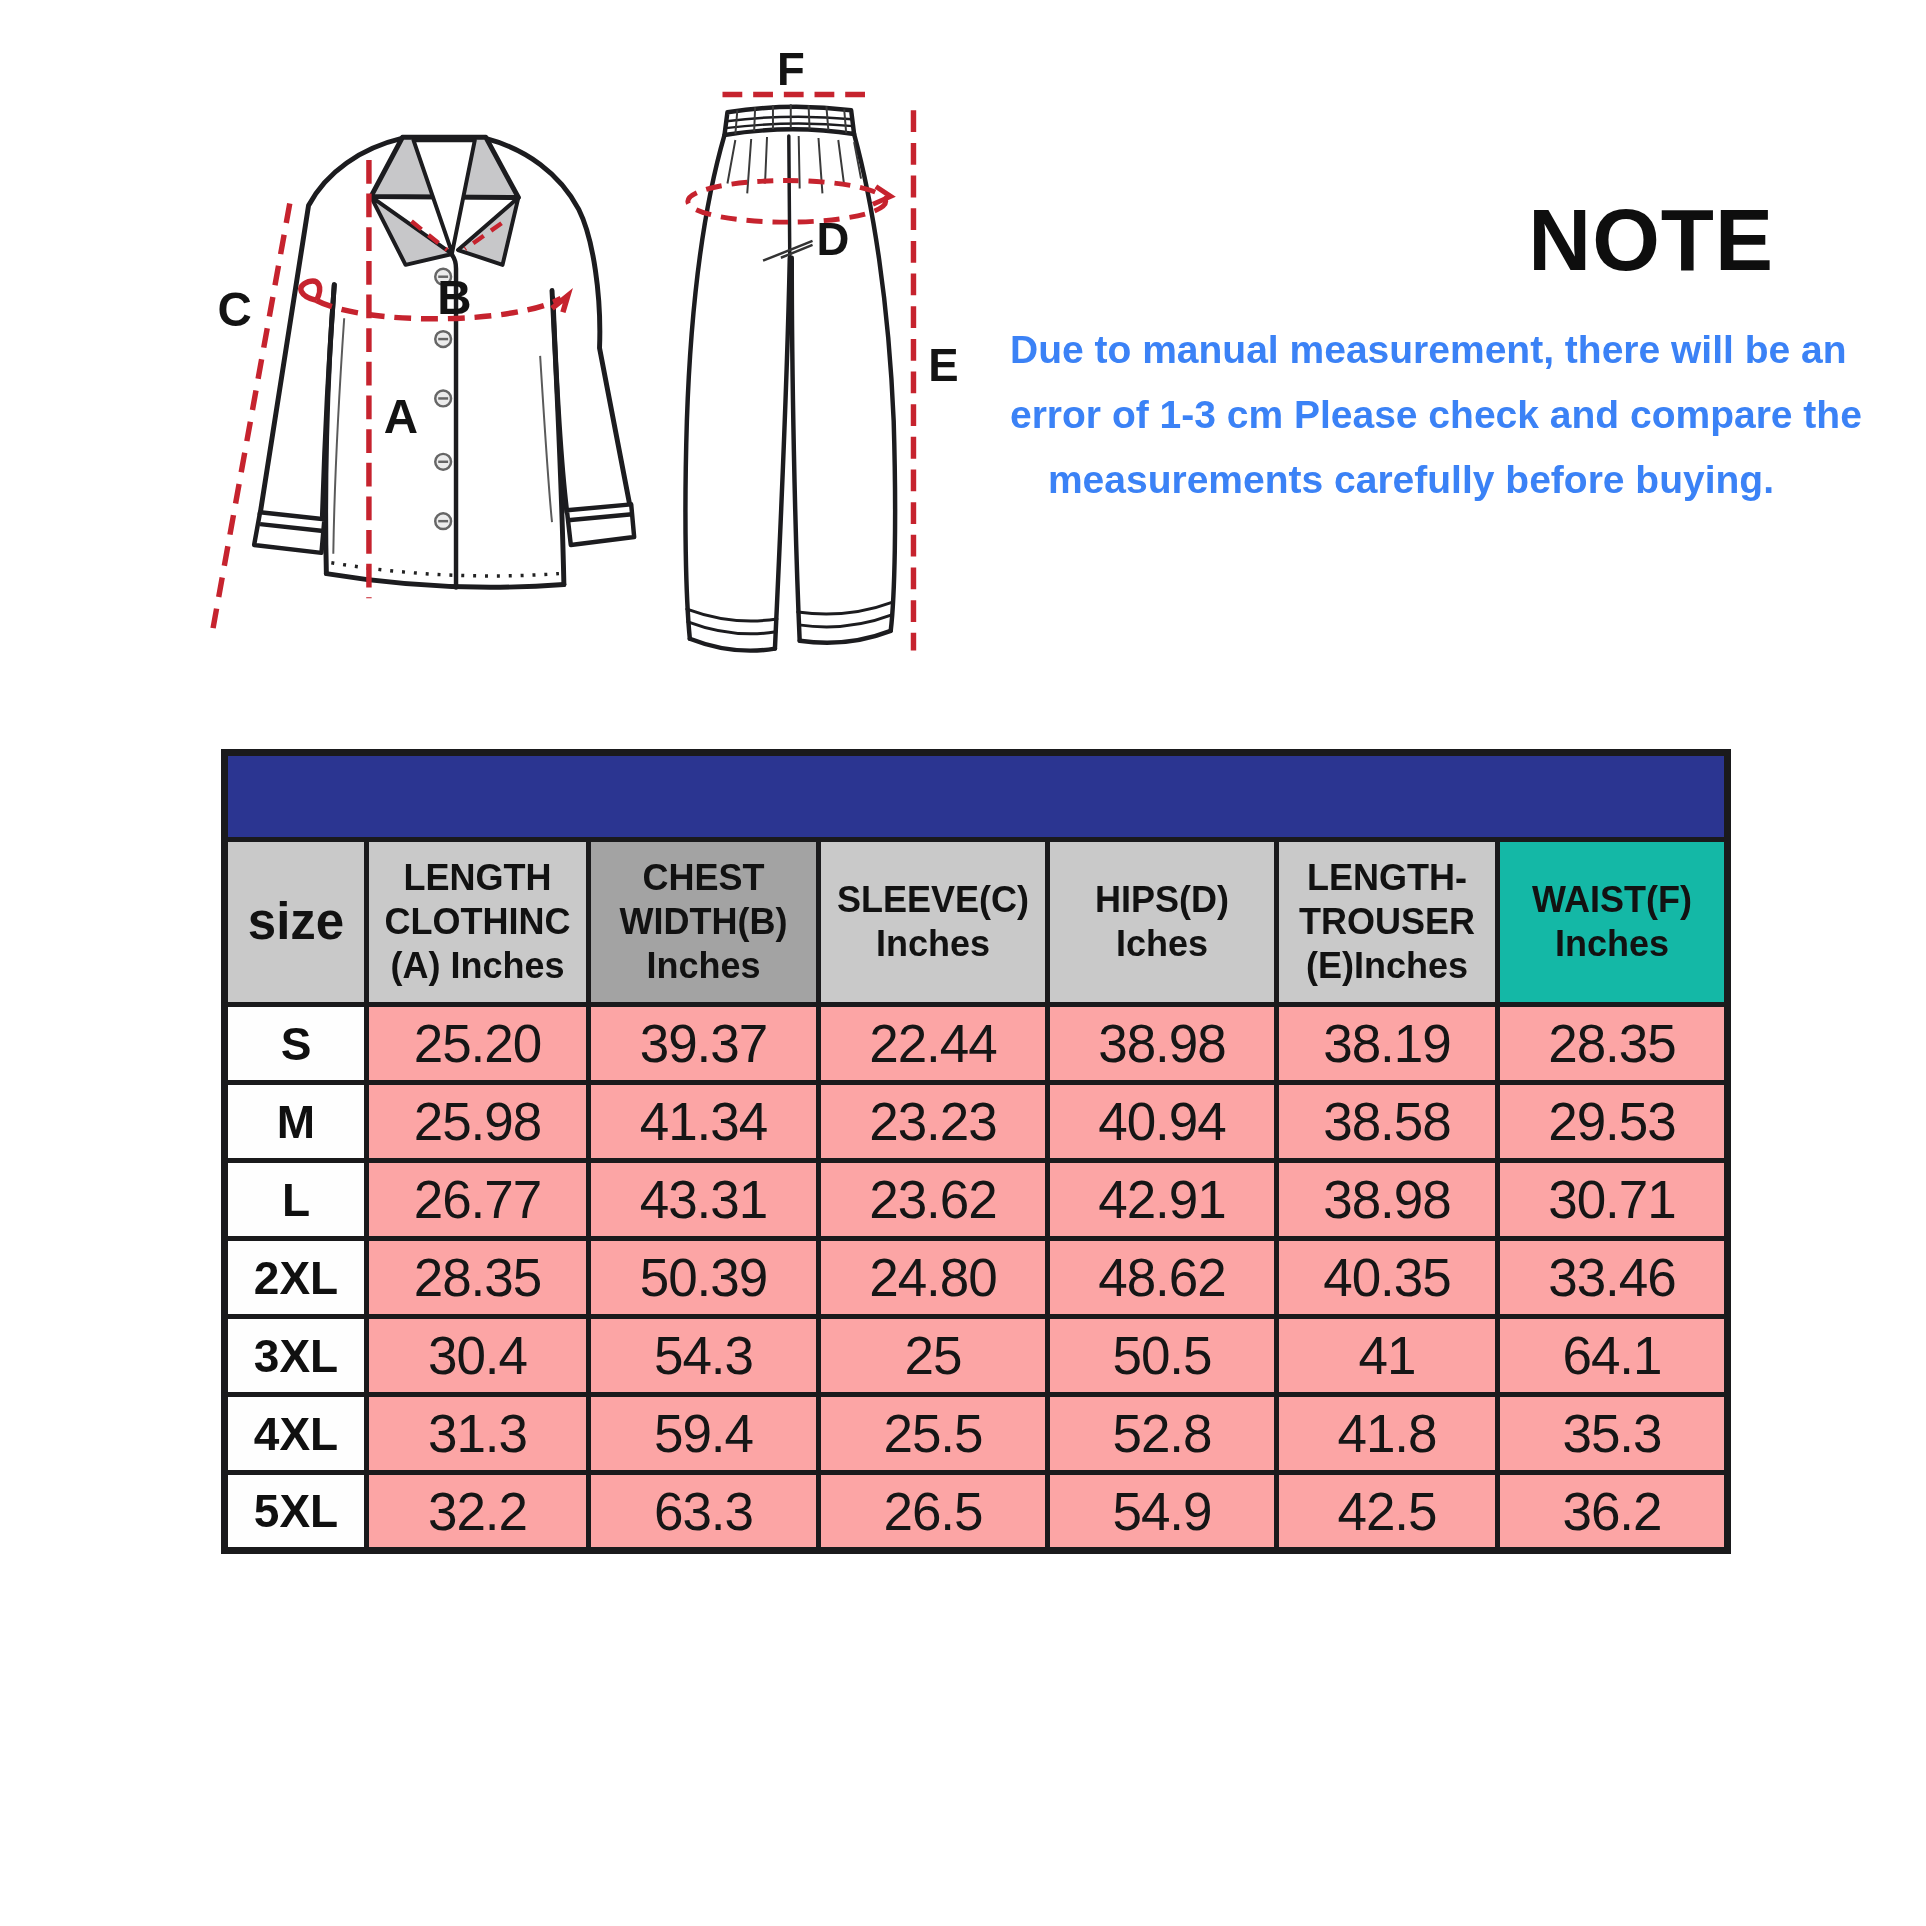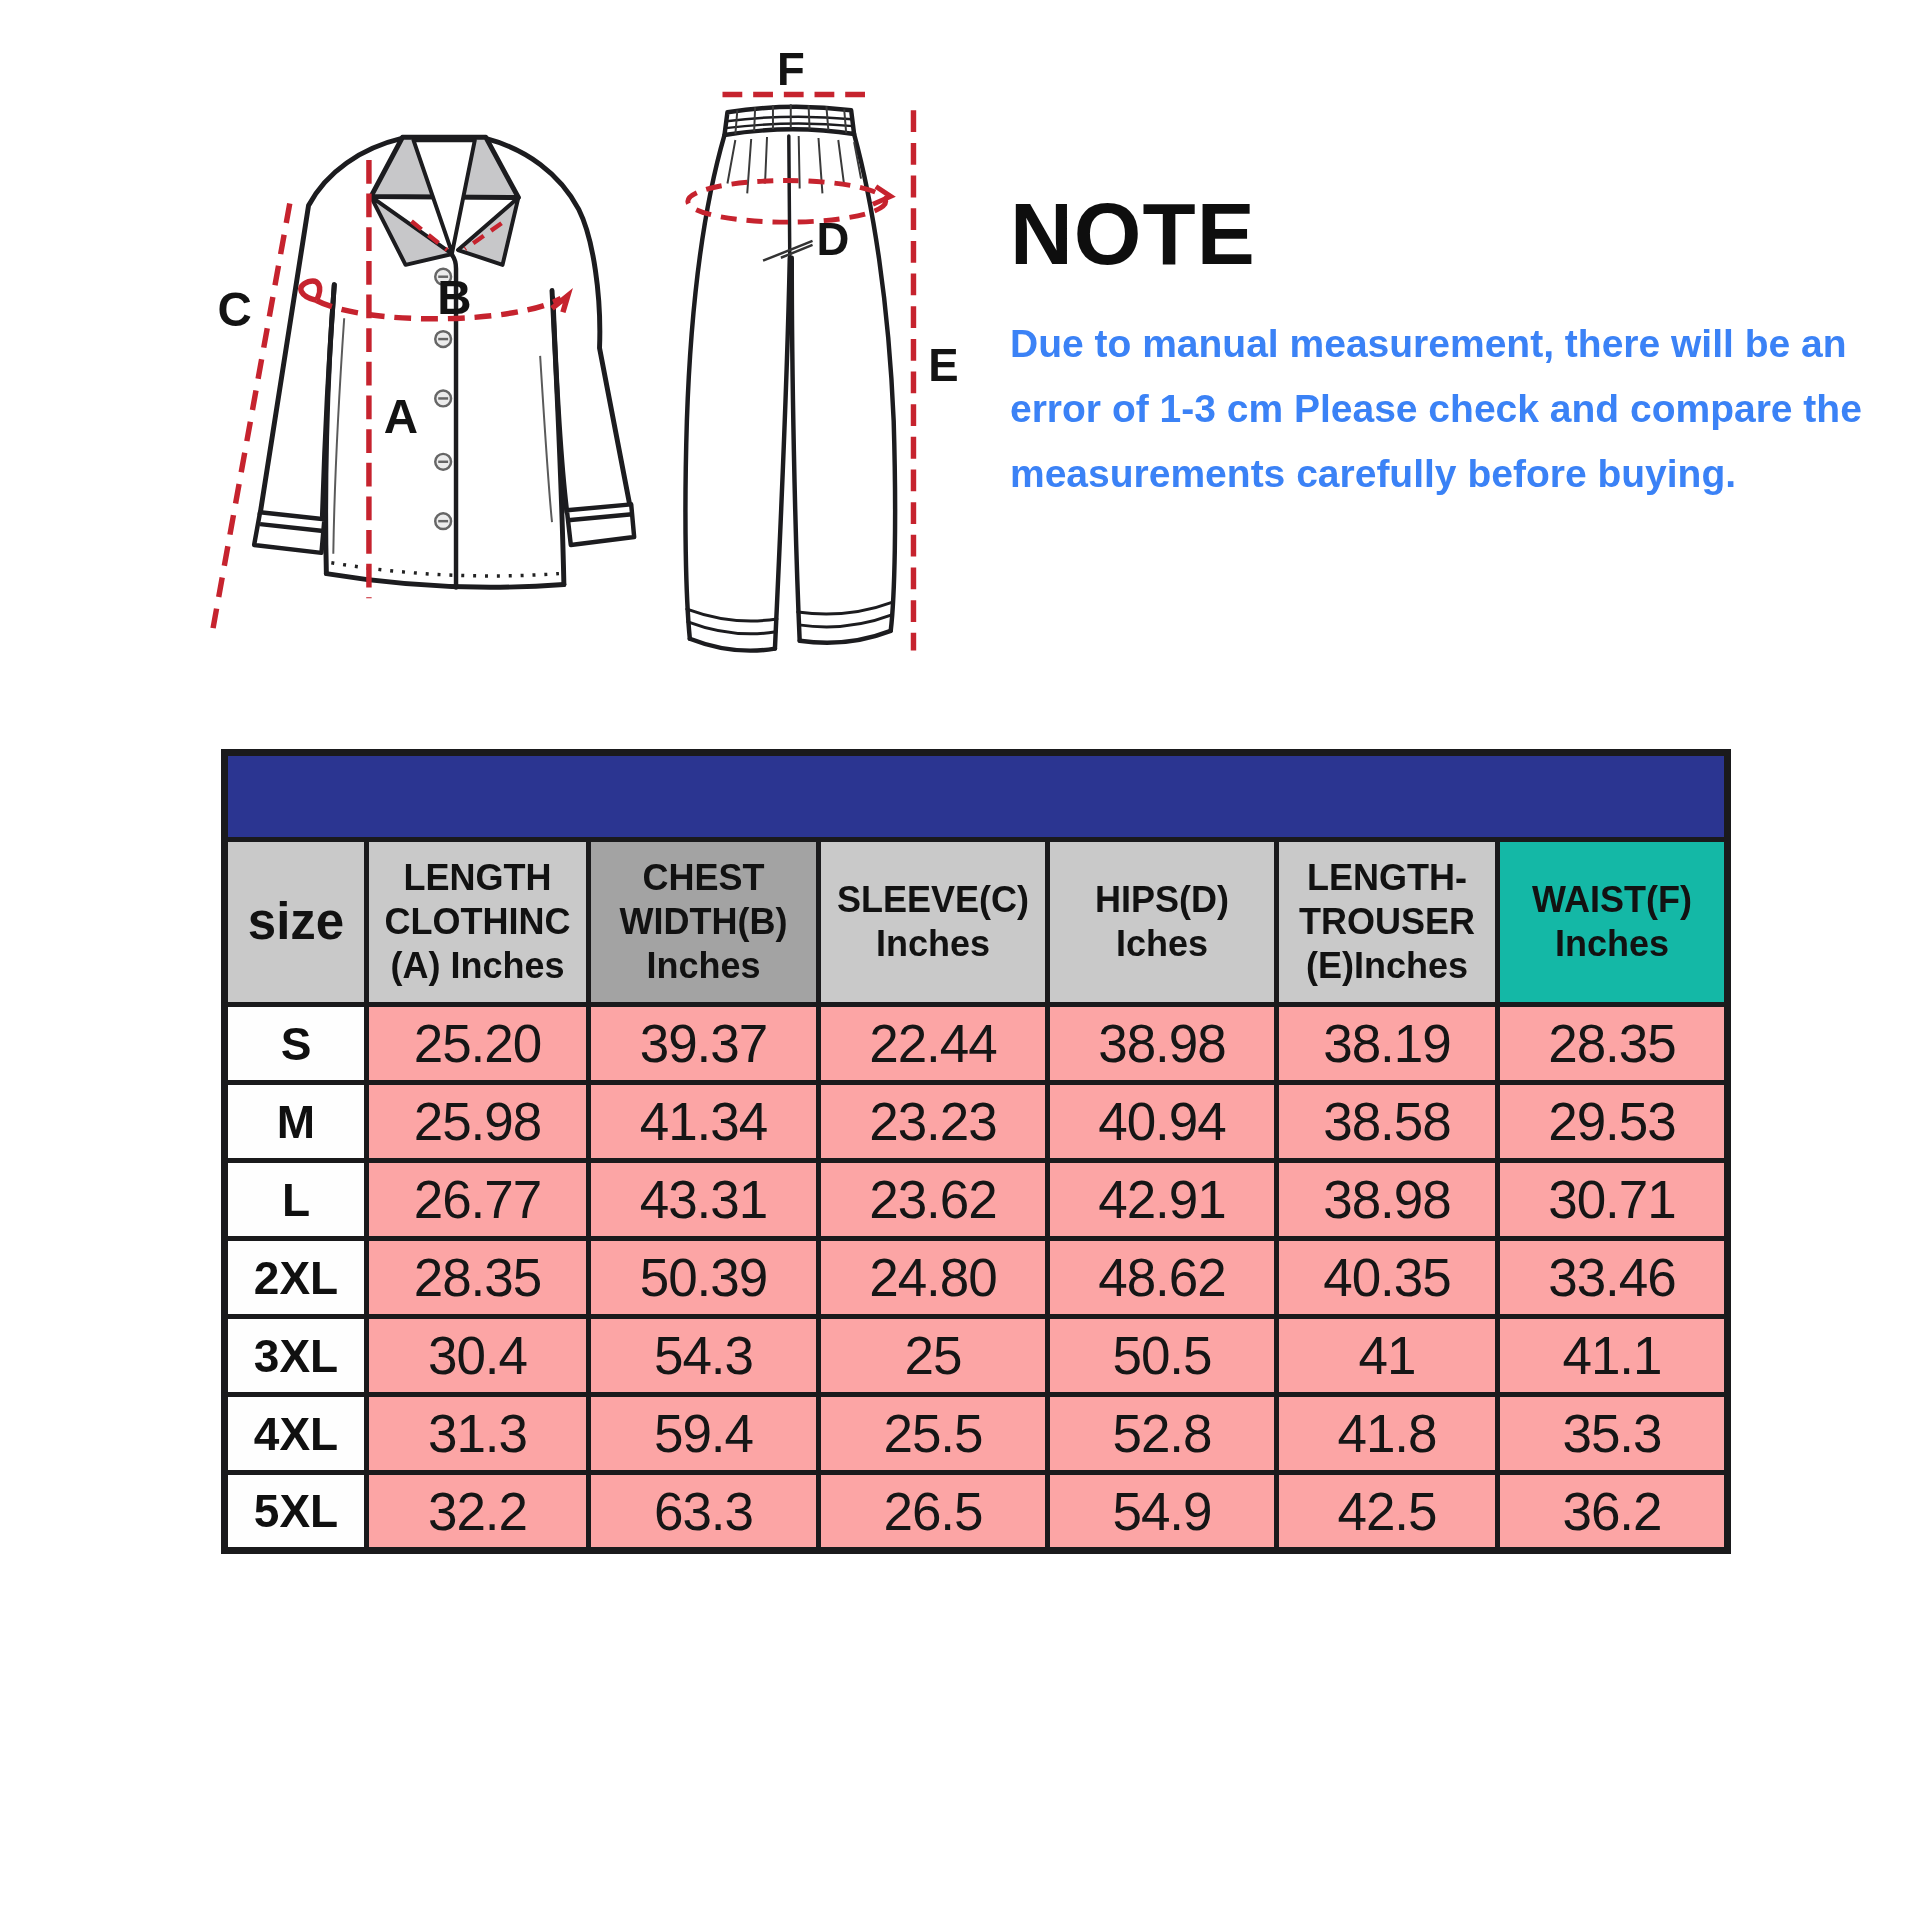--- a/index.html
+++ b/index.html
@@ -2,21 +2,21 @@
 <html><head>
 <meta charset="utf-8">
 <style>
   html,body{margin:0;padding:0;background:#ffffff;}
   .canvas{
     position:relative;width:1927px;height:1927px;background:#ffffff;overflow:hidden;
     font-family:"Liberation Sans",sans-serif;color:#141414;
   }
   svg.shirt{position:absolute;left:158px;top:59px;width:505px;height:574px;}
   svg.pants{position:absolute;left:648px;top:45px;width:337px;height:663px;}
-  .note{position:absolute;left:1010px;top:190px;width:764px;text-align:left;}
+  .note{position:absolute;left:1010px;top:196px;width:764px;text-align:right;}
   .note-title{font-size:87px;font-weight:bold;letter-spacing:1px;line-height:1;color:#0e0e0e;}
   .note-lines{margin-top:34px;}
   .note-line{font-size:39px;font-weight:bold;line-height:65px;white-space:nowrap;color:#3b82f6;}
   table.size-table{
     position:absolute;left:221px;top:749px;width:1501px;
     border-collapse:collapse;table-layout:fixed;
     border:7px solid #1a1a1c;
   }
   table.size-table th,table.size-table td{
     border:5px solid #1a1a1c;text-align:center;vertical-align:middle;padding:0;
@@ -222,21 +222,21 @@
           <td class="val" data-name="measurement-value">40.35</td>
           <td class="val" data-name="measurement-value">33.46</td>
         </tr>
         <tr data-name="size-row-3XL">
           <th class="size-label" data-name="size-label">3XL</th>
           <td class="val" data-name="measurement-value">30.4</td>
           <td class="val" data-name="measurement-value">54.3</td>
           <td class="val" data-name="measurement-value">25</td>
           <td class="val" data-name="measurement-value">50.5</td>
           <td class="val" data-name="measurement-value">41</td>
-          <td class="val" data-name="measurement-value">41.1</td>
+          <td class="val" data-name="measurement-value">64.1</td>
         </tr>
         <tr data-name="size-row-4XL">
           <th class="size-label" data-name="size-label">4XL</th>
           <td class="val" data-name="measurement-value">31.3</td>
           <td class="val" data-name="measurement-value">59.4</td>
           <td class="val" data-name="measurement-value">25.5</td>
           <td class="val" data-name="measurement-value">52.8</td>
           <td class="val" data-name="measurement-value">41.8</td>
           <td class="val" data-name="measurement-value">35.3</td>
         </tr>

